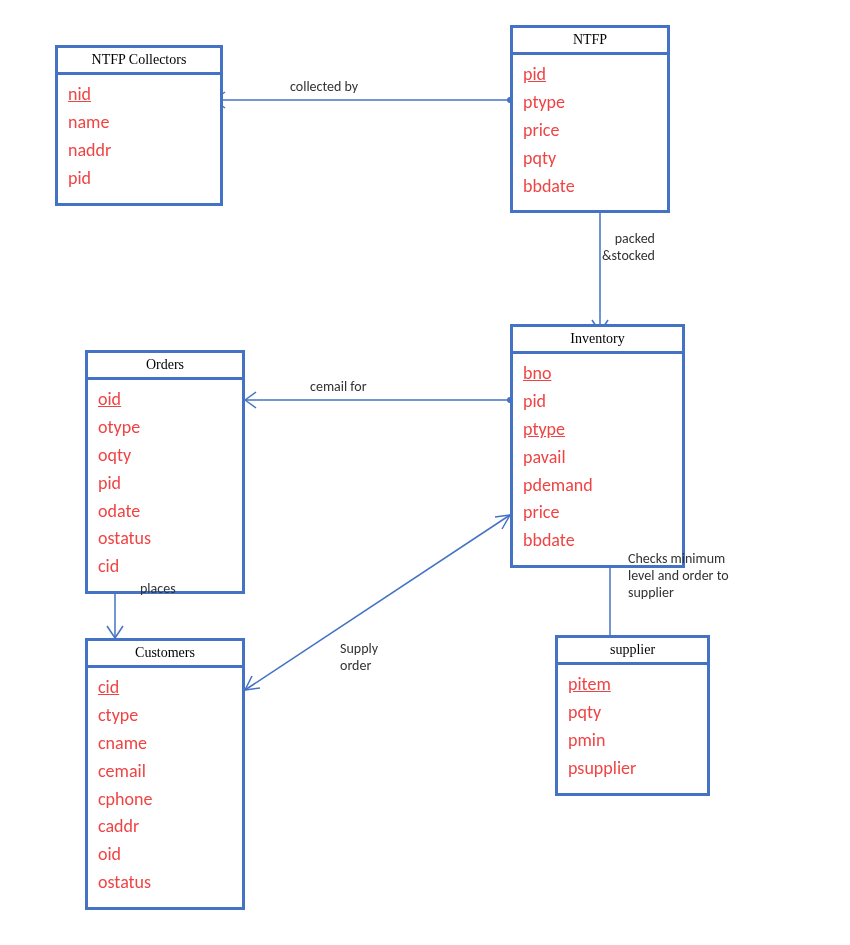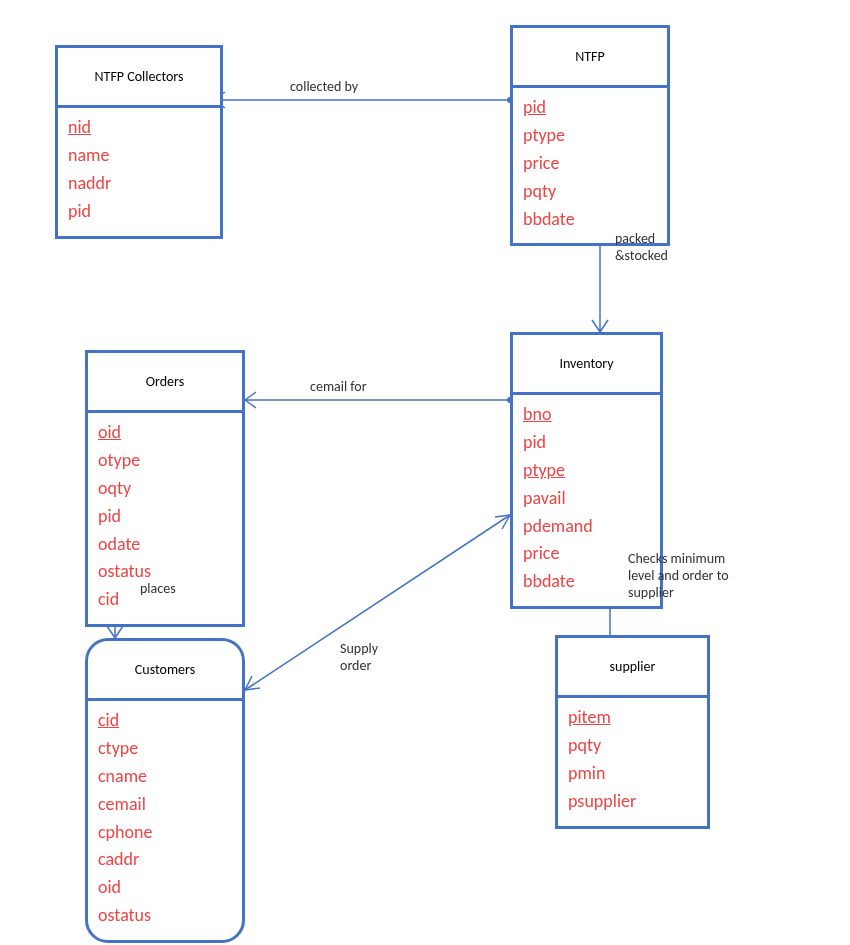--- a/index.html
+++ b/index.html
@@ -12,24 +12,25 @@
     }
     .diagram { position: relative; width: 100%; height: 100%; }
 
     .entity {
       position: absolute;
       border: 3px solid #4472C4;
       background: #fff;
     }
     .entity-title {
       border-bottom: 3px solid #4472C4;
-      padding: 20px 8px;
+      padding: 4px 8px;
       text-align: center;
       font-size: 14px;
       color: #000;
+      font-family: Liberation Serif, serif;
     }
     .entity-attrs {
       padding: 6px 10px 10px 10px;
     }
     .attr {
       font-size: 18px;
       color: #ef4444;
       line-height: 1.55;
     }
     .attr.pk { text-decoration: underline; }
@@ -117,34 +118,34 @@
       <div class="attr pk">oid</div>
       <div class="attr">otype</div>
       <div class="attr">oqty</div>
       <div class="attr">pid</div>
       <div class="attr">odate</div>
       <div class="attr">ostatus</div>
       <div class="attr">cid</div>
     </div>
   </div>
 
-  <div class="entity" style="left:510px; top:332px; width:153px;">
+  <div class="entity" style="left:510px; top:324px; width:175px;">
     <div class="entity-title">Inventory</div>
     <div class="entity-attrs">
       <div class="attr pk">bno</div>
       <div class="attr">pid</div>
       <div class="attr pk">ptype</div>
       <div class="attr">pavail</div>
       <div class="attr">pdemand</div>
       <div class="attr">price</div>
       <div class="attr">bbdate</div>
     </div>
   </div>
 
-  <div class="entity" style="left:85px; top:638px; width:160px;border-radius:23px;">
+  <div class="entity" style="left:85px; top:638px; width:160px;">
     <div class="entity-title">Customers</div>
     <div class="entity-attrs">
       <div class="attr pk">cid</div>
       <div class="attr">ctype</div>
       <div class="attr">cname</div>
       <div class="attr">cemail</div>
       <div class="attr">cphone</div>
       <div class="attr">caddr</div>
       <div class="attr">oid</div>
       <div class="attr">ostatus</div>
@@ -155,21 +156,21 @@
     <div class="entity-title">supplier</div>
     <div class="entity-attrs">
       <div class="attr pk">pitem</div>
       <div class="attr">pqty</div>
       <div class="attr">pmin</div>
       <div class="attr">psupplier</div>
     </div>
   </div>
 
   <div class="rel-label" style="left:290px; top:78px;">collected by</div>
-  <div class="rel-label" style="left:615px; top:230px; white-space:pre;">packed
+  <div class="rel-label" style="left:602px; top:230px; white-space:pre;text-align:right;">packed
 &amp;stocked</div>
   <div class="rel-label" style="left:310px; top:378px;">cemail for</div>
   <div class="rel-label" style="left:140px; top:580px;">places</div>
   <div class="rel-label" style="left:340px; top:640px; white-space:pre;">Supply
 order</div>
   <div class="rel-label" style="left:628px; top:550px; white-space:pre;">Checks minimum
 level and order to
 supplier</div>
 
 </div>

